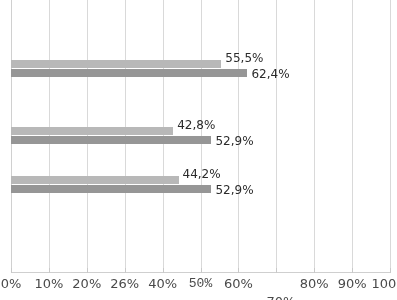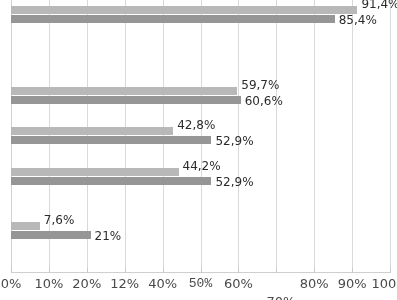--- a/index.html
+++ b/index.html
@@ -133,49 +133,37 @@
         <div class="gridline" style="left: 113.7px;"></div>
         <div class="gridline" style="left: 151.6px;"></div>
         <div class="gridline" style="left: 189.5px;"></div>
         <div class="gridline" style="left: 227.4px;"></div>
         <div class="gridline" style="left: 265.3px;"></div>
         <div class="gridline" style="left: 303.2px;"></div>
         <div class="gridline" style="left: 341.1px;"></div>
         <div class="gridline" style="left: 379px;"></div>
       </div>
     <div id="bars-layer">
-        <div class="bar-group" style="top: 6px;">
-          <div class="bar series-a" style="width: 346.406px; background: rgb(184, 184, 184);"></div>
-          <span class="bar-label series-a" style="left: 350.406px;">91,4%</span>
-          <div class="bar series-b" style="width: 323.666px; background: rgb(150, 150, 150);"></div>
-          <span class="bar-label series-b" style="left: 327.666px;">85,4%</span>
-        </div>
-        <div class="bar-group" style="top: 87px;">
-          <div class="bar series-a" style="width: 226.263px; background: rgb(184, 184, 184);"></div>
-          <span class="bar-label series-a" style="left: 230.263px;">59,7%</span>
-          <div class="bar series-b" style="width: 229.674px; background: rgb(150, 150, 150);"></div>
-          <span class="bar-label series-b" style="left: 233.674px;">60,6%</span>
+        <div class="bar-group" style="top: 60px;">
+          <div class="bar series-a" style="width: 210.345px; background: rgb(184, 184, 184);"></div>
+          <span class="bar-label series-a" style="left: 214.345px;">55,5%</span>
+          <div class="bar series-b" style="width: 236.496px; background: rgb(150, 150, 150);"></div>
+          <span class="bar-label series-b" style="left: 240.496px;">62,4%</span>
         </div>
         <div class="bar-group" style="top: 127px;">
           <div class="bar series-a" style="width: 162.212px; background: rgb(184, 184, 184);"></div>
           <span class="bar-label series-a" style="left: 166.212px;">42,8%</span>
           <div class="bar series-b" style="width: 200.491px; background: rgb(150, 150, 150);"></div>
           <span class="bar-label series-b" style="left: 204.491px;">52,9%</span>
         </div>
-        <div class="bar-group" style="top: 168px; padding-left: 7px;">
+        <div class="bar-group" style="top: 176px; padding-left: 7px;">
           <div class="bar series-a" style="width: 167.518px; background: rgb(184, 184, 184);"></div>
           <span class="bar-label series-a" style="left: 171.518px;">44,2%</span>
           <div class="bar series-b" style="width: 200.491px; background: rgb(150, 150, 150);"></div>
           <span class="bar-label series-b" style="left: 204.491px;">52,9%</span>
-        </div>
-        <div class="bar-group" style="top: 222px;">
-          <div class="bar series-a" style="width: 28.804px; background: rgb(184, 184, 184);"></div>
-          <span class="bar-label series-a" style="left: 32.804px;">7,6%</span>
-          <div class="bar series-b" style="width: 79.59px; background: rgb(150, 150, 150);"></div>
-          <span class="bar-label series-b" style="left: 83.59px;">21%</span>
         </div>
       </div>
   </div>
 
   <div id="x-axis-line"></div>
   <div id="ticks-layer">
       <div class="tick-mark" style="left: 11px;"></div>
       <div class="tick-mark" style="left: 48.9px;"></div>
       <div class="tick-mark" style="left: 86.8px;"></div>
       <div class="tick-mark" style="left: 124.7px;"></div>
@@ -184,21 +172,21 @@
       <div class="tick-mark" style="left: 238.4px;"></div>
       <div class="tick-mark" style="left: 276.3px;"></div>
       <div class="tick-mark" style="left: 314.2px;"></div>
       <div class="tick-mark" style="left: 352.1px;"></div>
       <div class="tick-mark" style="left: 390px;"></div>
     </div>
   <div id="x-axis-labels">
       <span class="x-tick-label" style="left: 11px;">0%</span>
       <span class="x-tick-label" style="left: 48.9px;">10%</span>
       <span class="x-tick-label" style="left: 86.8px;">20%</span>
-      <span class="x-tick-label" style="left: 124.7px;">12%</span>
+      <span class="x-tick-label" style="left: 124.7px;">26%</span>
       <span class="x-tick-label" style="left: 162.6px;">40%</span>
       <span class="x-tick-label" style="left: 200.5px; font-family: Liberation Mono, monospace;">50%</span>
       <span class="x-tick-label" style="left: 238.4px;">60%</span>
       <span class="x-tick-label" style="left: 281px; margin-top: 18px;">70%</span>
       <span class="x-tick-label" style="left: 314.2px;">80%</span>
       <span class="x-tick-label" style="left: 352.1px;">90%</span>
       <span class="x-tick-label" style="left: 390px;">100%</span>
     </div>
 
 </div>

